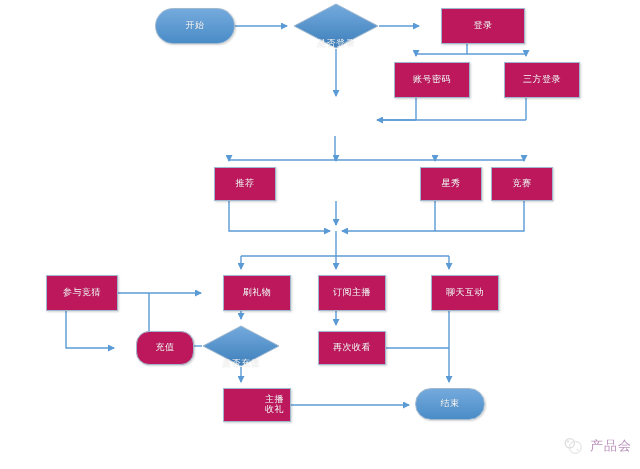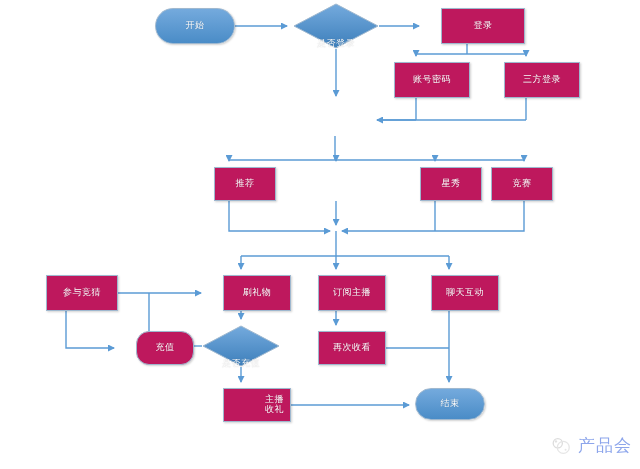--- a/index.html
+++ b/index.html
@@ -70,22 +70,22 @@
     position: absolute;
     right: 8px;
     bottom: 12px;
     display: flex;
     align-items: center;
     gap: 6px;
     opacity: 0.5;
     z-index: 8;
   }
   .watermark-text {
-    font-size: 17px;
-    color: #1d4ed8;
+    font-size: 13px;
+    color: #701a75;
     letter-spacing: 1px;
   }
 </style>
 </head>
 <body>
 
 <div id="canvas">
 
   <svg id="edges" viewBox="0 0 640 469" xmlns="http://www.w3.org/2000/svg">
     <defs>

